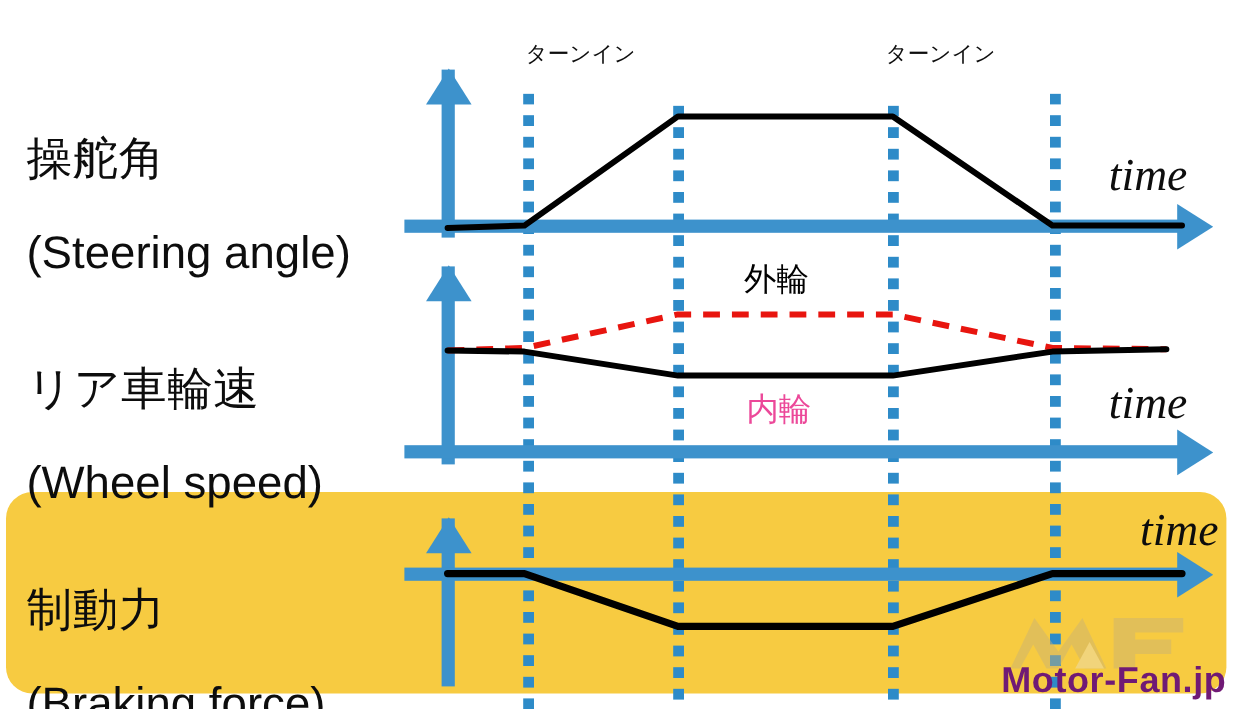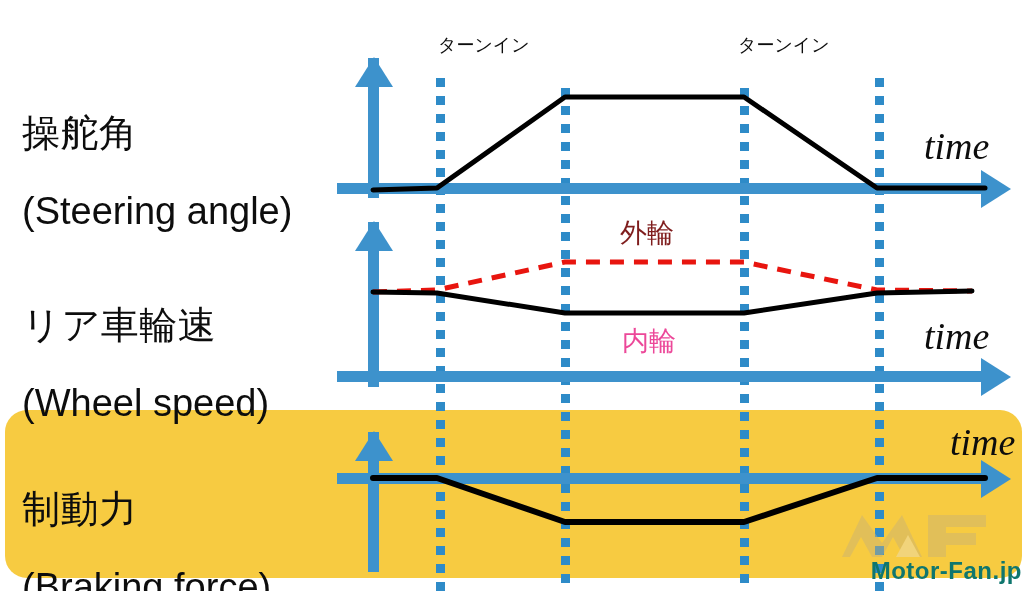--- a/index.html
+++ b/index.html
@@ -42,34 +42,34 @@
 
   
   .curves{position:absolute;left:0;top:0;width:1034px;height:591px;
           pointer-events:none;}
 
   
   .ann{position:absolute;font-size:18px;color:#0d0d0d;white-space:nowrap;}
   #ann-turnin{left:438px;top:33px;}
   #ann-turnout{left:738px;top:33px;}
   .series-tag{position:absolute;font-size:27px;white-space:nowrap;}
-  #tag-outer{left:620px;top:215px;color:#7f1d1d;}
+  #tag-outer{left:620px;top:215px;color:#000000;}
   #tag-inner{left:622px;top:323px;color:#ec4899;}
 
   .time-label{position:absolute;font-family:"Liberation Serif","DejaVu Serif",serif;
               font-style:italic;font-size:38px;color:#0d0d0d;margin-left:12px;}
   #time-1{left:912px;top:124px;}
   #time-2{left:912px;top:314px;}
   #time-3{left:938px;top:420px;}
 
   
   .watermark{position:absolute;right:8px;bottom:4px;width:190px;height:92px;
              opacity:.45;}
   .wm-text{position:absolute;right:12px;bottom:6px;
-           font-size:24px;font-weight:bold;color:#0f766e;letter-spacing:.5px;}
+           font-size:30px;font-weight:bold;color:#701a75;letter-spacing:.5px;}
 </style>
 </head>
 <body>
 
 <div id="stage">
 
   <div class="panel-band"></div>
 
   <div class="guide" style="left:436px;top:78px;height:513px;"></div>
   <div class="guide" style="left:561px;top:88px;height:503px;"></div>

